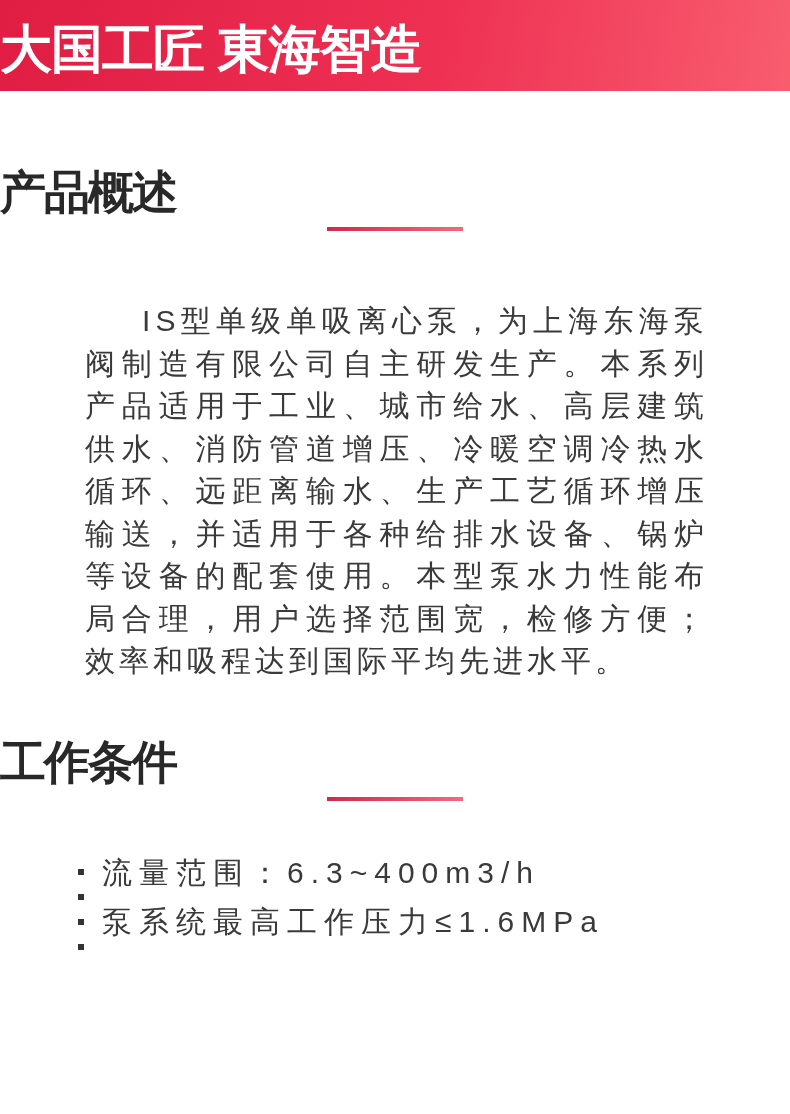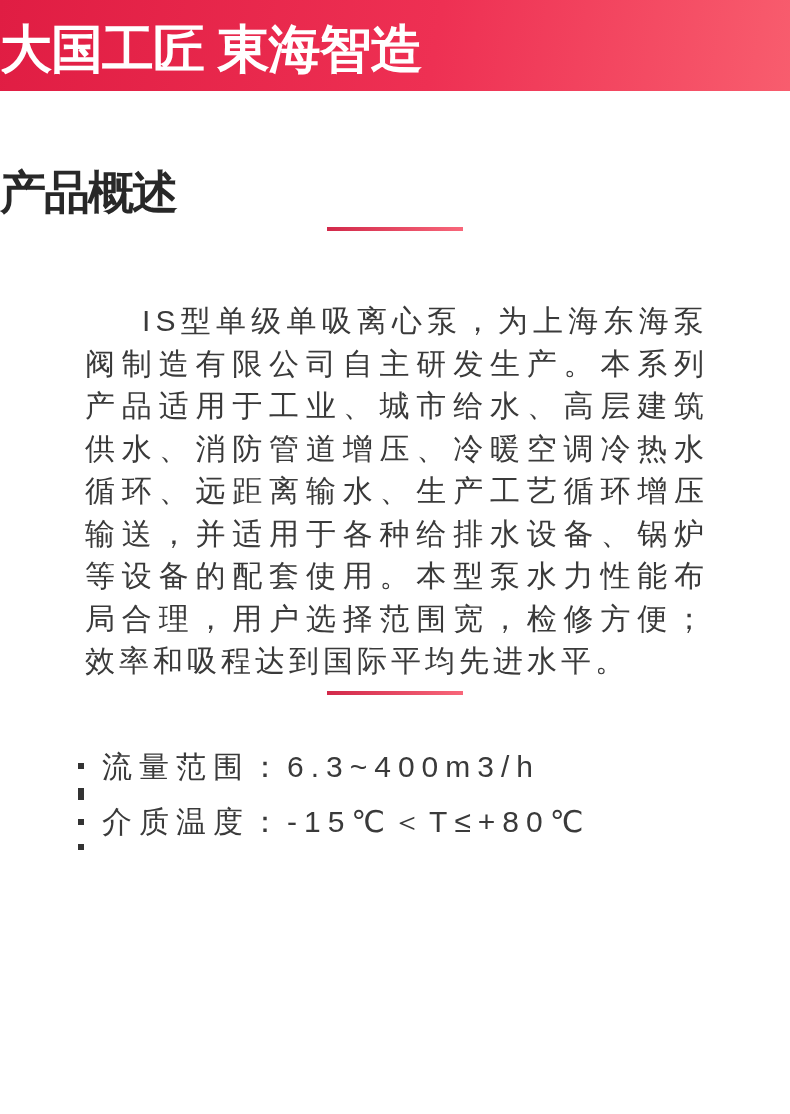--- a/index.html
+++ b/index.html
@@ -256,36 +256,34 @@
           <span>修</span>
           <span>方</span>
           <span>便</span>
           <span>；</span>
         </div>
         <div class="para-line">效率和吸程达到国际平均先进水平。</div>
       </div>
   </section>
 
   <section>
+    <h1 class="sec-title second">工作条件</h1>
     <div class="underline"></div>
 
     <div class="cond-list">
         <div class="cond-item">
         <span class="bullet"></span>
         <span class="cond-text">流量范围：6.3~400m3/h</span>
       </div>
         <div class="cond-item">
         <span class="bullet"></span>
       </div>
         <div class="cond-item">
         <span class="bullet"></span>
-      </div>
-        <div class="cond-item">
-        <span class="bullet"></span>
-        <span class="cond-text">介质温度：-15℃＜T≤+80℃</span>
+        <span class="cond-text">泵系统最高工作压力≤1.6MPa</span>
       </div>
         <div class="cond-item">
         <span class="bullet"></span>
       </div>
       </div>
   </section>
 
 </div>
 
 </body></html>

